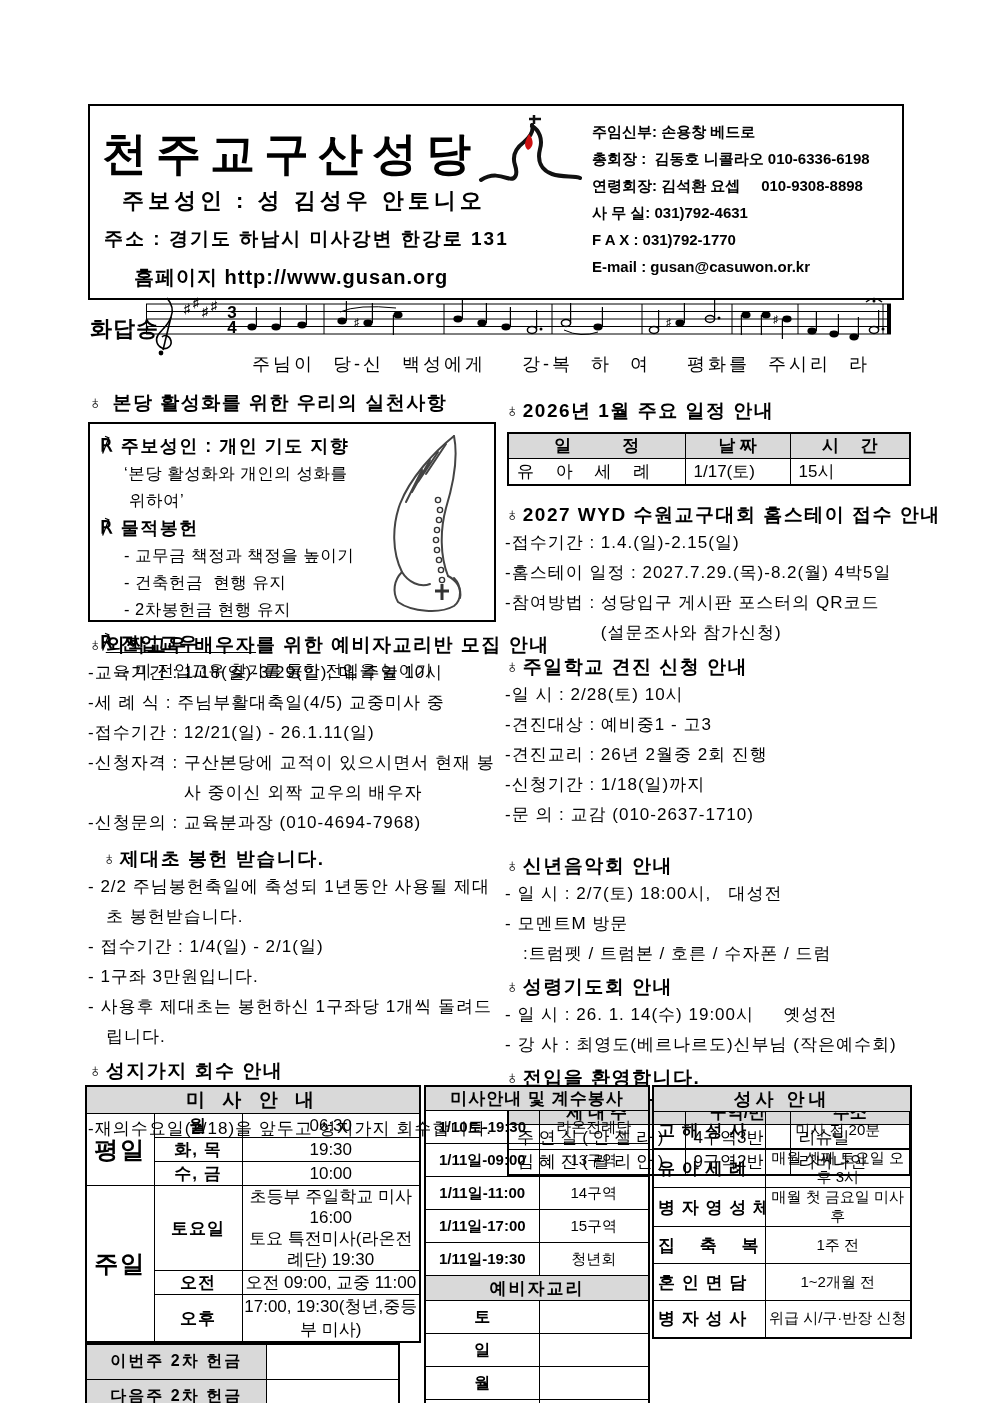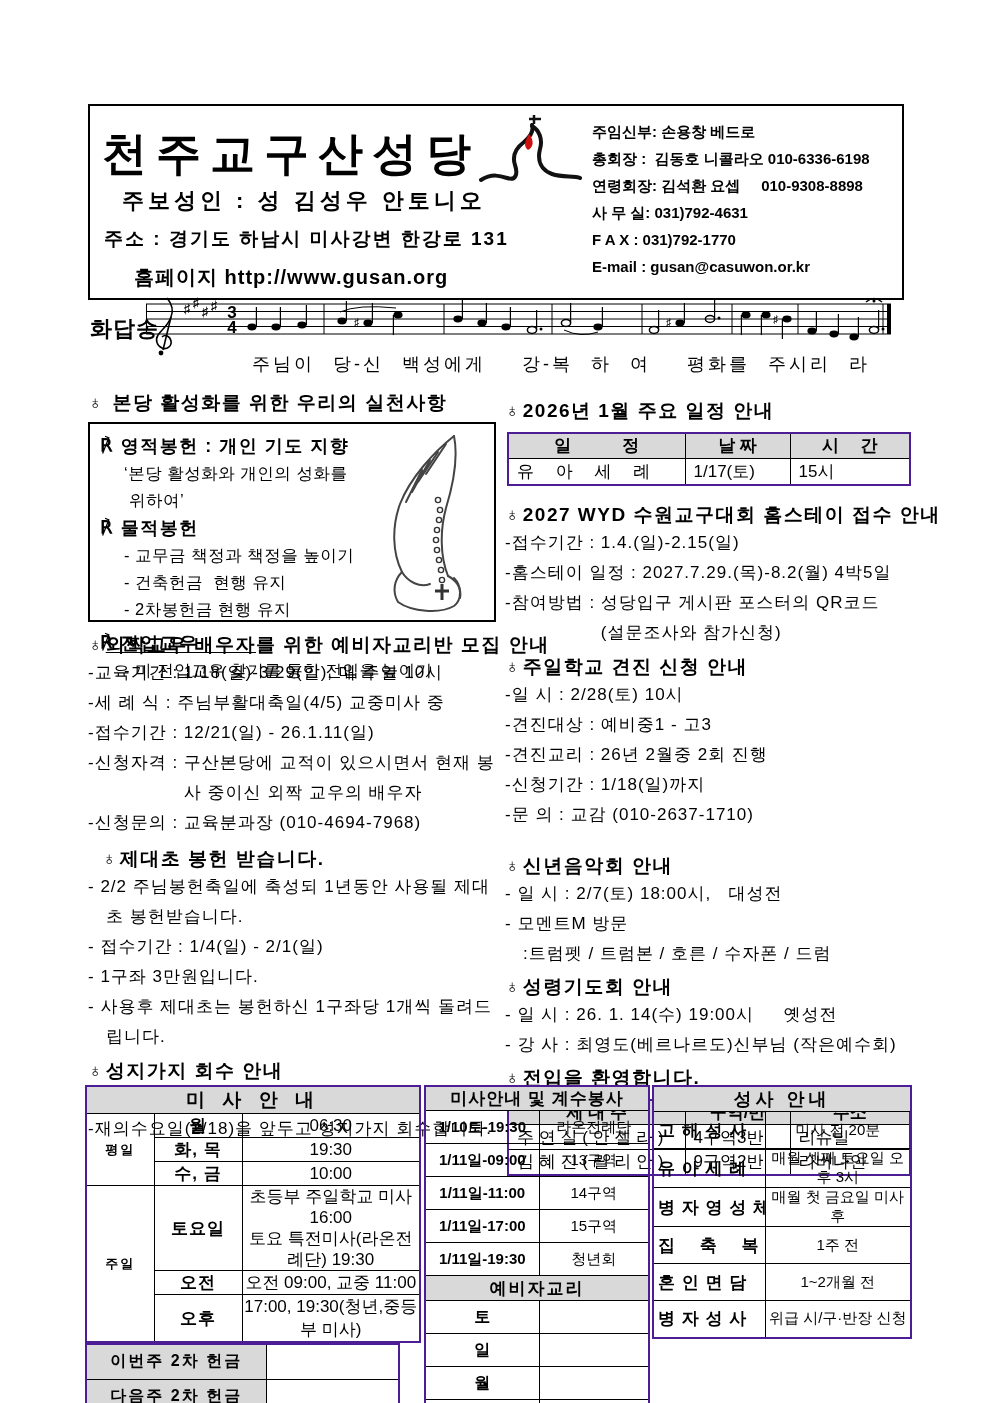--- a/index.html
+++ b/index.html
@@ -36,38 +36,38 @@
   .line { font-size:17px; line-height:30px; letter-spacing:1px; white-space:pre-wrap; }
 
   .practice-box { position:relative; border:2px solid #000; margin-top:6px; height:200px;
                   padding:8px 10px 6px 10px; }
   .p-item-title { font-size:18px; font-weight:bold; letter-spacing:1.5px; line-height:28px; white-space:pre; }
   .p-sub { font-size:16.5px; line-height:27px; padding-left:24px; letter-spacing:0.5px; white-space:pre-wrap; }
   .hands { position:absolute; right:4px; top:6px; }
 
   
   table { border-collapse:collapse; table-layout:fixed; }
-  .tbl { border:2px solid #4c1d95; }
+  .tbl { border:2px solid #000000; }
   .tbl td, .tbl th { border:1px solid #000; overflow:hidden; }
   .gray { background:#d9d9d9; }
   .c { text-align:center; }
 
   .sched-tbl { width:402px; margin:8px 0 4px 2px; }
   .sched-tbl th { height:25px; font-size:17px; font-weight:bold; }
   .sched-tbl td { height:27px; font-size:17px; padding-left:8px; }
 
   .welcome-tbl { width:402px; margin:8px 0 0 2px; }
   .welcome-tbl th { height:24px; font-size:17px; font-weight:bold; }
   .welcome-tbl td { height:25px; font-size:17px; padding-left:8px; }
 
   .mass-wrap { left:85px; top:1085px; }
   .mass-tbl { width:334px; }
   .mass-tbl .cap { height:24px; font-size:19px; font-weight:bold; letter-spacing:6px; }
   .mass-tbl td { font-size:17px; }
-  .mass-tbl .glab { font-size:13px; font-weight:bold; letter-spacing:2px;font-family:Liberation Serif, serif; }
+  .mass-tbl .glab { font-size:24px; font-weight:bold; letter-spacing:2px;font-family:Liberation Serif, serif; }
   .mass-tbl .dlab { font-weight:bold; letter-spacing:1px; }
   .two-line { font-size:15px; line-height:21px; }
   .offer-tbl { width:313px; margin-top:0px; }
   .offer-tbl td { height:35px; }
   .offer-tbl .olab { font-size:16px; font-weight:bold; letter-spacing:2px; }
 
   .count-wrap { left:424px; top:1085px; }
   .count-tbl { width:224px;padding-left:8px; }
   .count-tbl .cap { height:24px; font-size:17px; font-weight:bold; letter-spacing:1px; }
   .count-tbl td { height:33px; font-size:15px; }
@@ -205,21 +205,21 @@
     </g>
   </g>
 </svg>
 <div class="abs lyrics">주님이 당-신 백성에게  강-복 하 여  평화를 주시리 라</div>
 
 <div class="abs col-left">
 
   <div class="sec-h"><span class="mark">♁</span><span> 본당 활성화를 위한 우리의 실천사항</span></div>
 
   <div class="practice-box">
-    <div class="p-item-title"><span>℟</span><span> 영적봉헌 : 개인 기도 지향</span></div>
+    <div class="p-item-title"><span>℟</span><span> 주보성인 : 개인 기도 지향</span></div>
     <div class="p-sub">‘본당 활성화와 개인의 성화를</div>
     <div class="p-sub"> 위하여’</div>
     <div class="p-item-title"><span>℟</span><span> 물적봉헌</span></div>
     <div class="p-sub">- 교무금 책정과 책정을 높이기</div>
     <div class="p-sub">- 건축헌금  현행 유지</div>
     <div class="p-sub">- 2차봉헌금 현행 유지</div>
     <div class="p-item-title" style="margin-top:6px;"><span>℟</span><span> 전입교우</span></div>
     <div class="p-sub">- 미 전입교우 찾기를 통한 전입을 높이기</div>
 
     <svg class="hands" width="148" height="190" viewBox="0 0 148 190">

